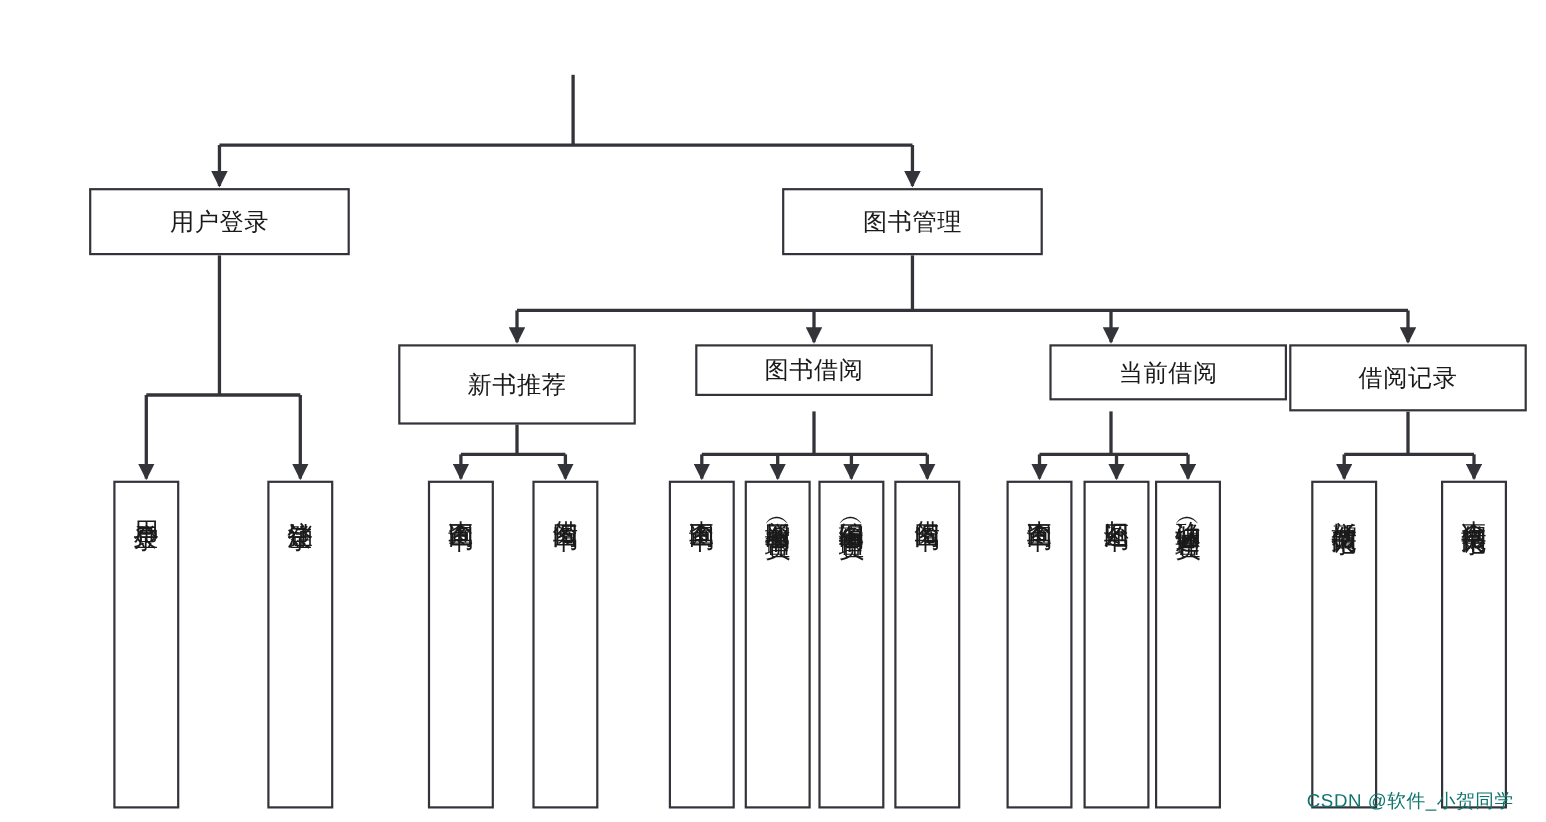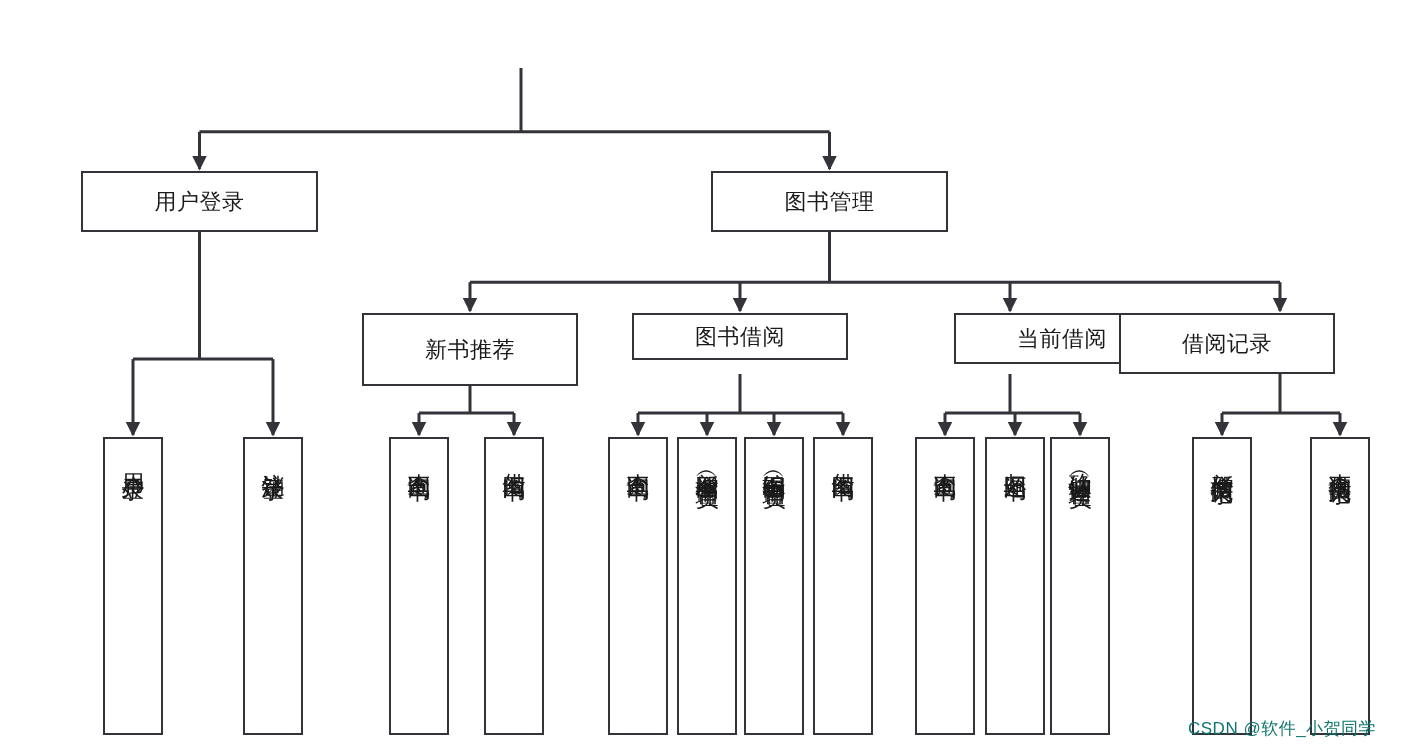--- a/index.html
+++ b/index.html
@@ -127,21 +127,21 @@
 
   <div class="node horizontal" style="left: 362px; top: 313px; width: 216px; height: 73px;">
     <span class="label">新书推荐</span>
   </div>
   <div class="node horizontal" style="left: 632px; top: 313px; width: 216px; height: 47px;">
     <span class="label">图书借阅</span>
   </div>
   <div class="node horizontal" style="left: 934px; top: 313px; width: 216px; height: 51px; margin-left: 20px;">
     <span class="label">当前借阅</span>
   </div>
-  <div class="node horizontal" style="left: 1119px; top: 313px; width: 216px; height: 61px;">
+  <div class="node horizontal" style="left: 1172px; top: 313px; width: 216px; height: 61px;">
     <span class="label">借阅记录</span>
   </div>
 
   <div class="node vertical" style="left: 103px; top: 437px; width: 60px; height: 298px;">
     <span class="label">用户登录</span>
   </div>
   <div class="node vertical" style="left: 243px; top: 437px; width: 60px; height: 298px;">
     <span class="label">注销登录</span>
   </div>
   <div class="node vertical" style="left: 389px; top: 437px; width: 60px; height: 298px;">

